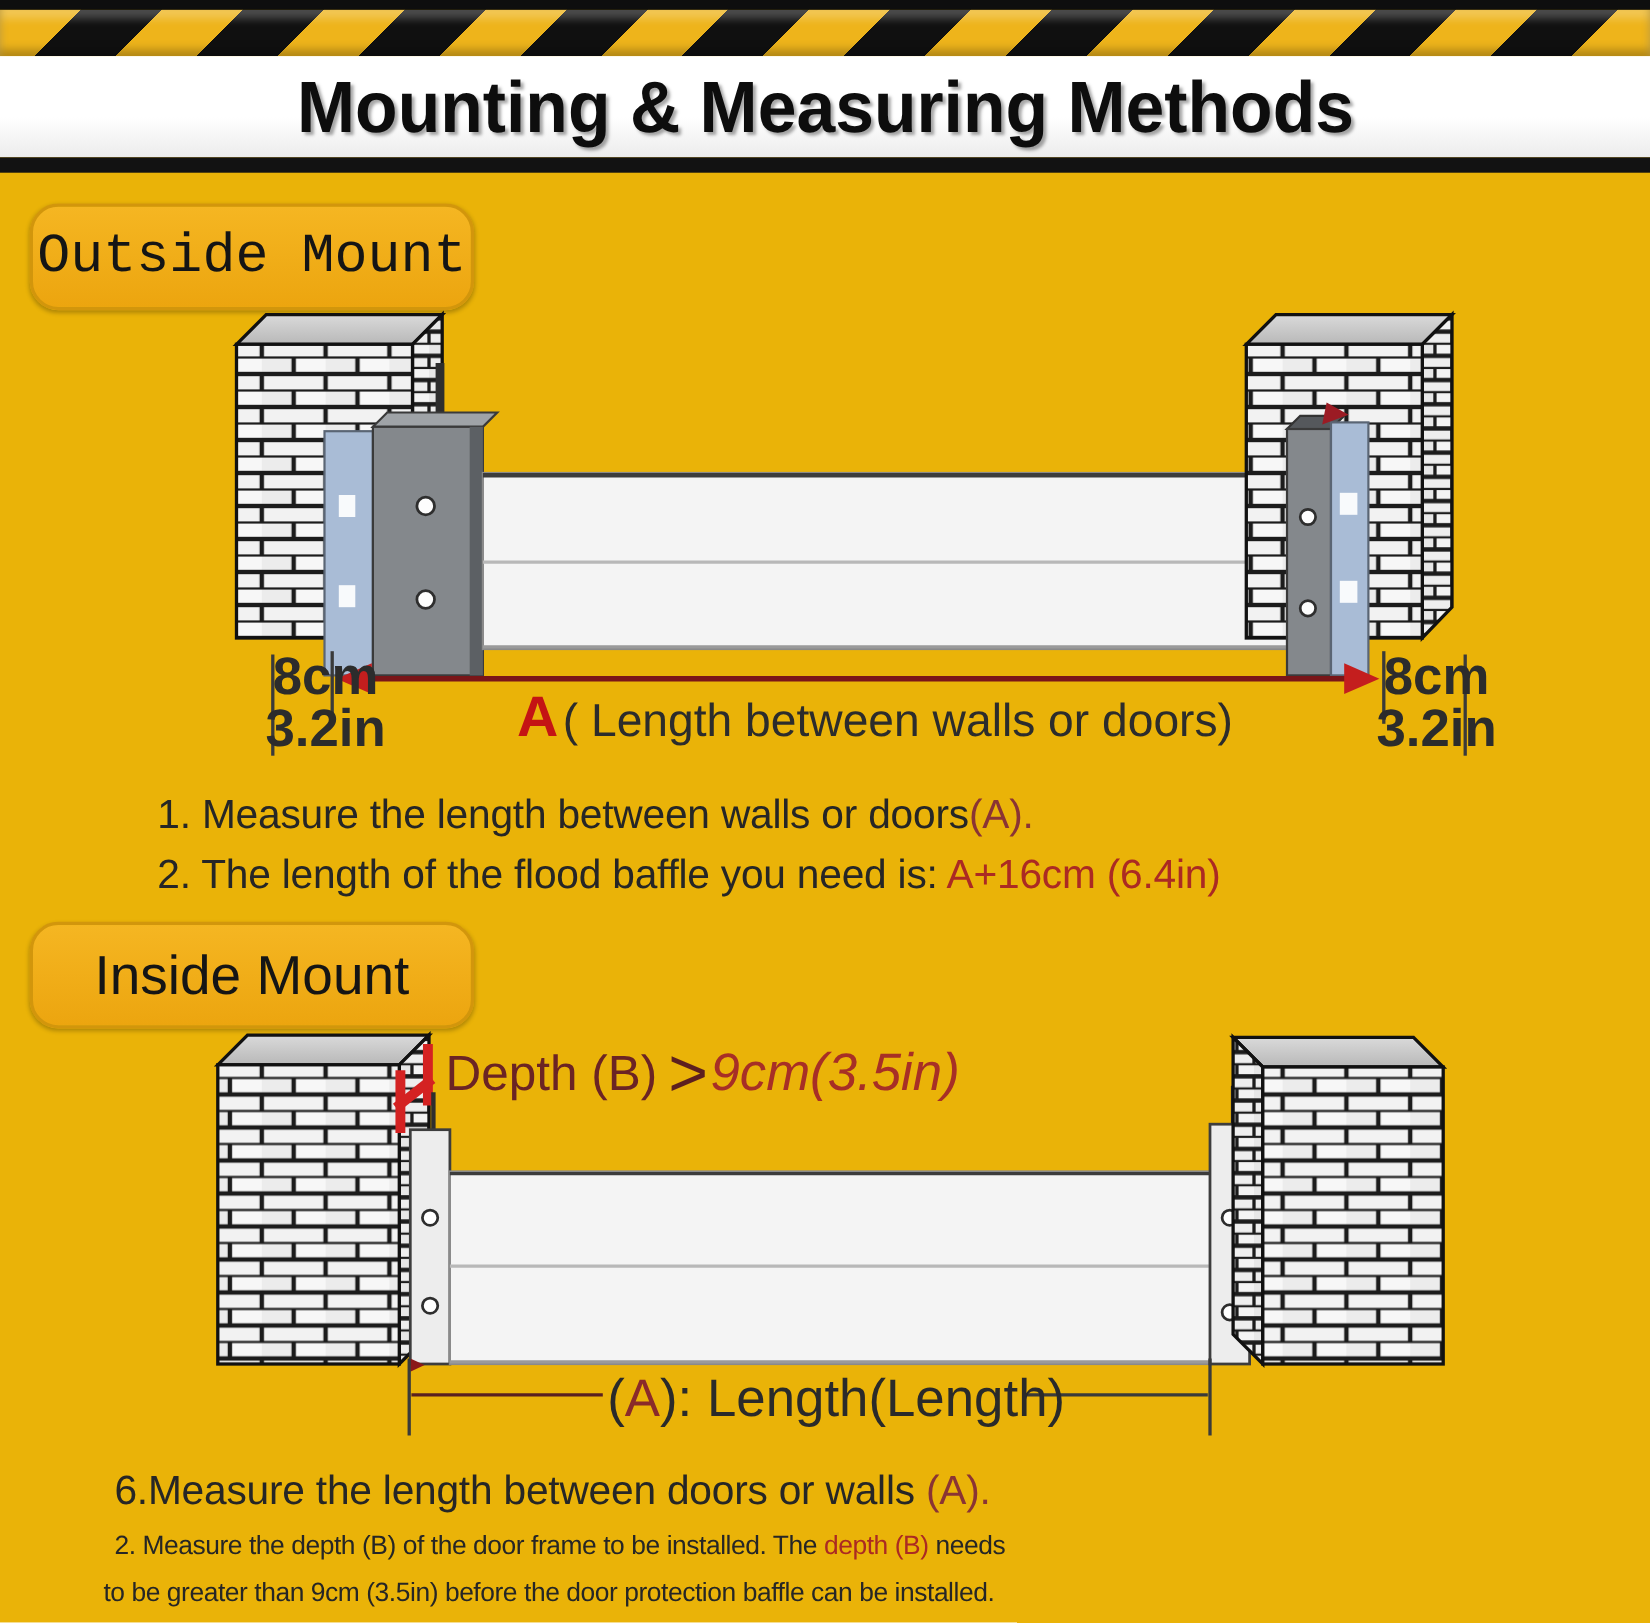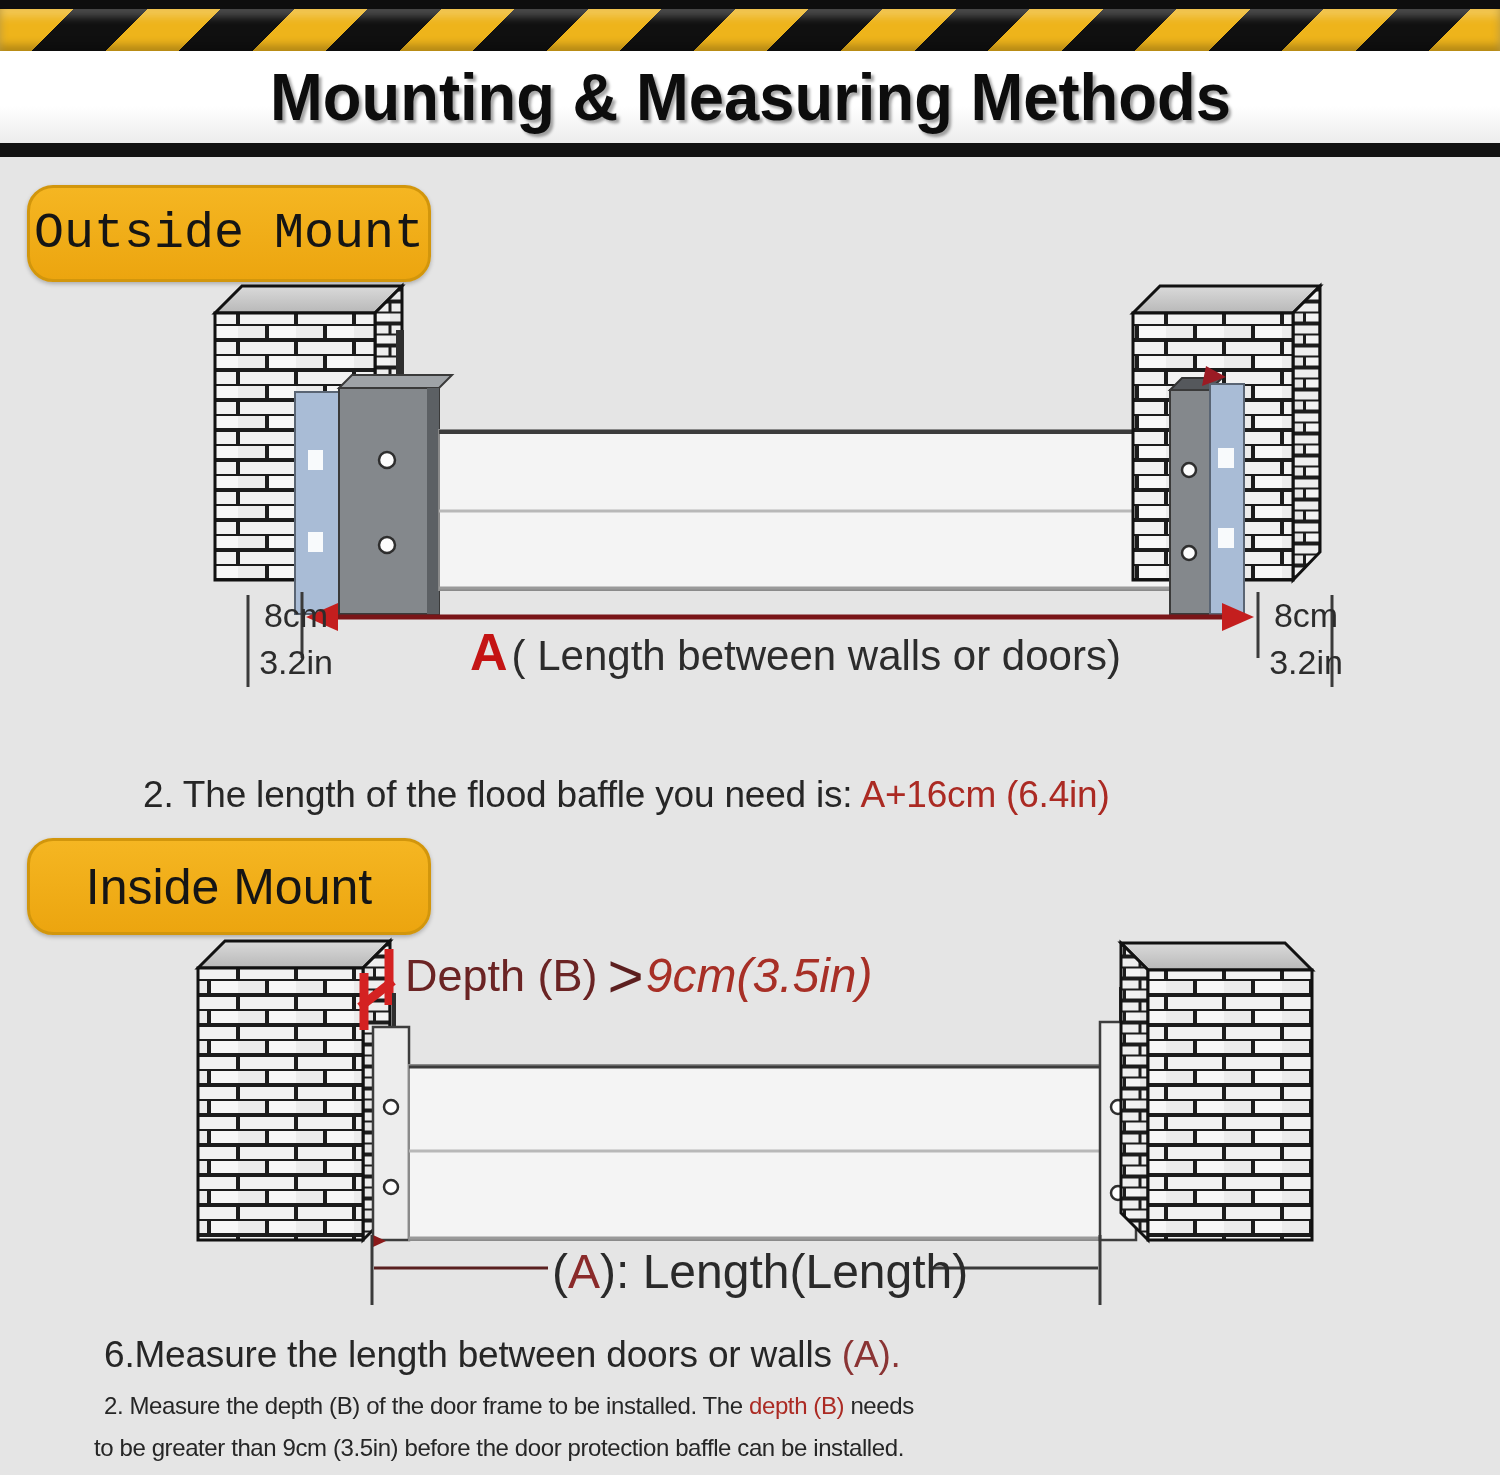--- a/index.html
+++ b/index.html
@@ -1,18 +1,18 @@
 <!DOCTYPE html>
 <html><head>
 <meta charset="utf-8">
 <style>
   html,body{margin:0;padding:0;background:#ffffff;}
   #stage{
     position:relative;width:1500px;height:1475px;overflow:hidden;
-    background:#e5e5e5;font-family:"Liberation Sans", sans-serif;color:#222;
+    background:#eab308;font-family:"Liberation Sans", sans-serif;color:#222;
   }
   
   .top-strip{position:absolute;left:0;top:0;width:1500px;height:9px;background:#0e0e0e;}
   .hazard{
     position:absolute;left:0;top:9px;width:1500px;height:42px;
     background:repeating-linear-gradient(135deg,#eeb41b 0 52px,#101010 52px 104px);
     box-shadow:inset 0 -6px 8px rgba(0,0,0,.25), inset 0 8px 8px rgba(255,255,255,.25);
   }
   .title-band{
     position:absolute;left:0;top:51px;width:1500px;height:92px;
@@ -26,21 +26,21 @@
   .title-divider{position:absolute;left:0;top:143px;width:1500px;height:14px;background:#121212;}
   
   .badge{
     position:absolute;left:27px;width:398px;height:91px;border-radius:26px;
     background:linear-gradient(#f5b622,#eca50f);border:3px solid #d2960c;
     display:flex;align-items:center;justify-content:center;
     font-size:50px;color:#151515;box-shadow:0 2px 4px rgba(0,0,0,.25);
   }
   
   .abs{position:absolute;white-space:nowrap;}
-  .gap-label{width:116px;text-align:center;font-size:34px;line-height:47px;color:#2c2c2c;}
+  .gap-label{width:116px;text-align:center;font-size:48px;line-height:47px;color:#2c2c2c;font-weight:bold;}
   .span-label{width:780px;text-align:left;font-size:42px;color:#2c2c2c;}
   .span-label .big-a{font-size:52px;font-weight:700;color:#c41414;margin-right:4px;}
   .instr{font-size:37px;color:#262626;letter-spacing:-0.2px;}
   .instr-sm{font-size:24px;color:#262626;letter-spacing:-0.4px;}
   .red-soft{color:#8a3434;}
   .red-strong{color:#ab2a23;}
   .depth-label{display:flex;align-items:center;}
   .depth-label .d1{font-size:45px;color:#6b2424;margin-right:10px;}
   .depth-label .dgt{font-size:62px;color:#5c1f1f;font-weight:400;margin-right:2px;line-height:50px;}
   .depth-label .d2{font-size:48px;color:#a72f26;font-style:italic;}
@@ -144,20 +144,23 @@
     <div>3.2in</div>
   </div>
   <div class="abs gap-label" style="left:1248px;top:592px;">
     <div>8cm</div>
     <div>3.2in</div>
   </div>
   <div class="abs span-label" style="left:470px;top:622px;">
     <span class="big-a">A</span><span>( Length between walls or doors)</span>
   </div>
 
+  <div class="abs instr" style="left:143px;top:720px;">
+    <span>1. Measure the length between walls or doors</span><span class="red-soft">(A).</span>
+  </div>
   <div class="abs instr" style="left:143px;top:774px;">
     <span>2. The length of the flood baffle you need is: </span><span class="red-strong">A+16cm (6.4in)</span>
   </div>
 
   <div class="badge" style="top:838px;">
     <span>Inside Mount</span>
   </div>
 
   <svg style="left:180px;top:935px;" width="1160" height="375" viewBox="0 0 1160 375">
     <defs>

